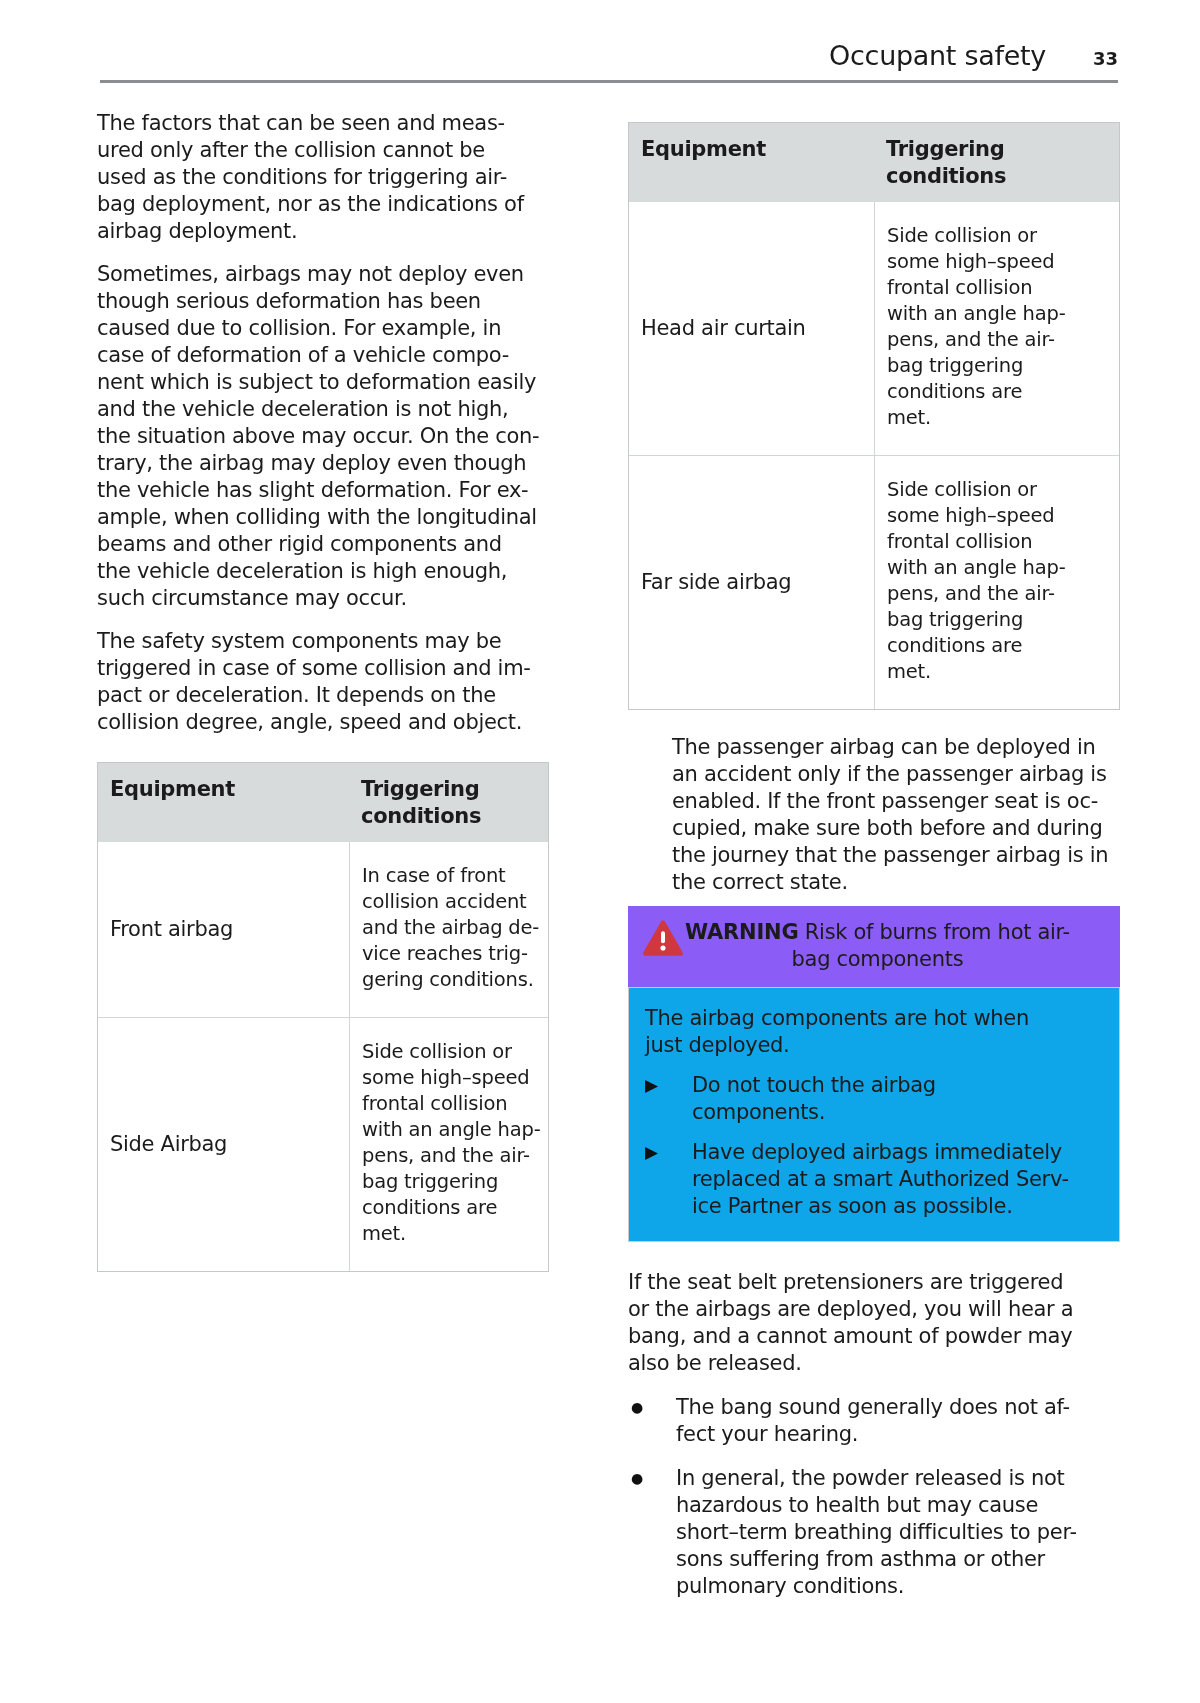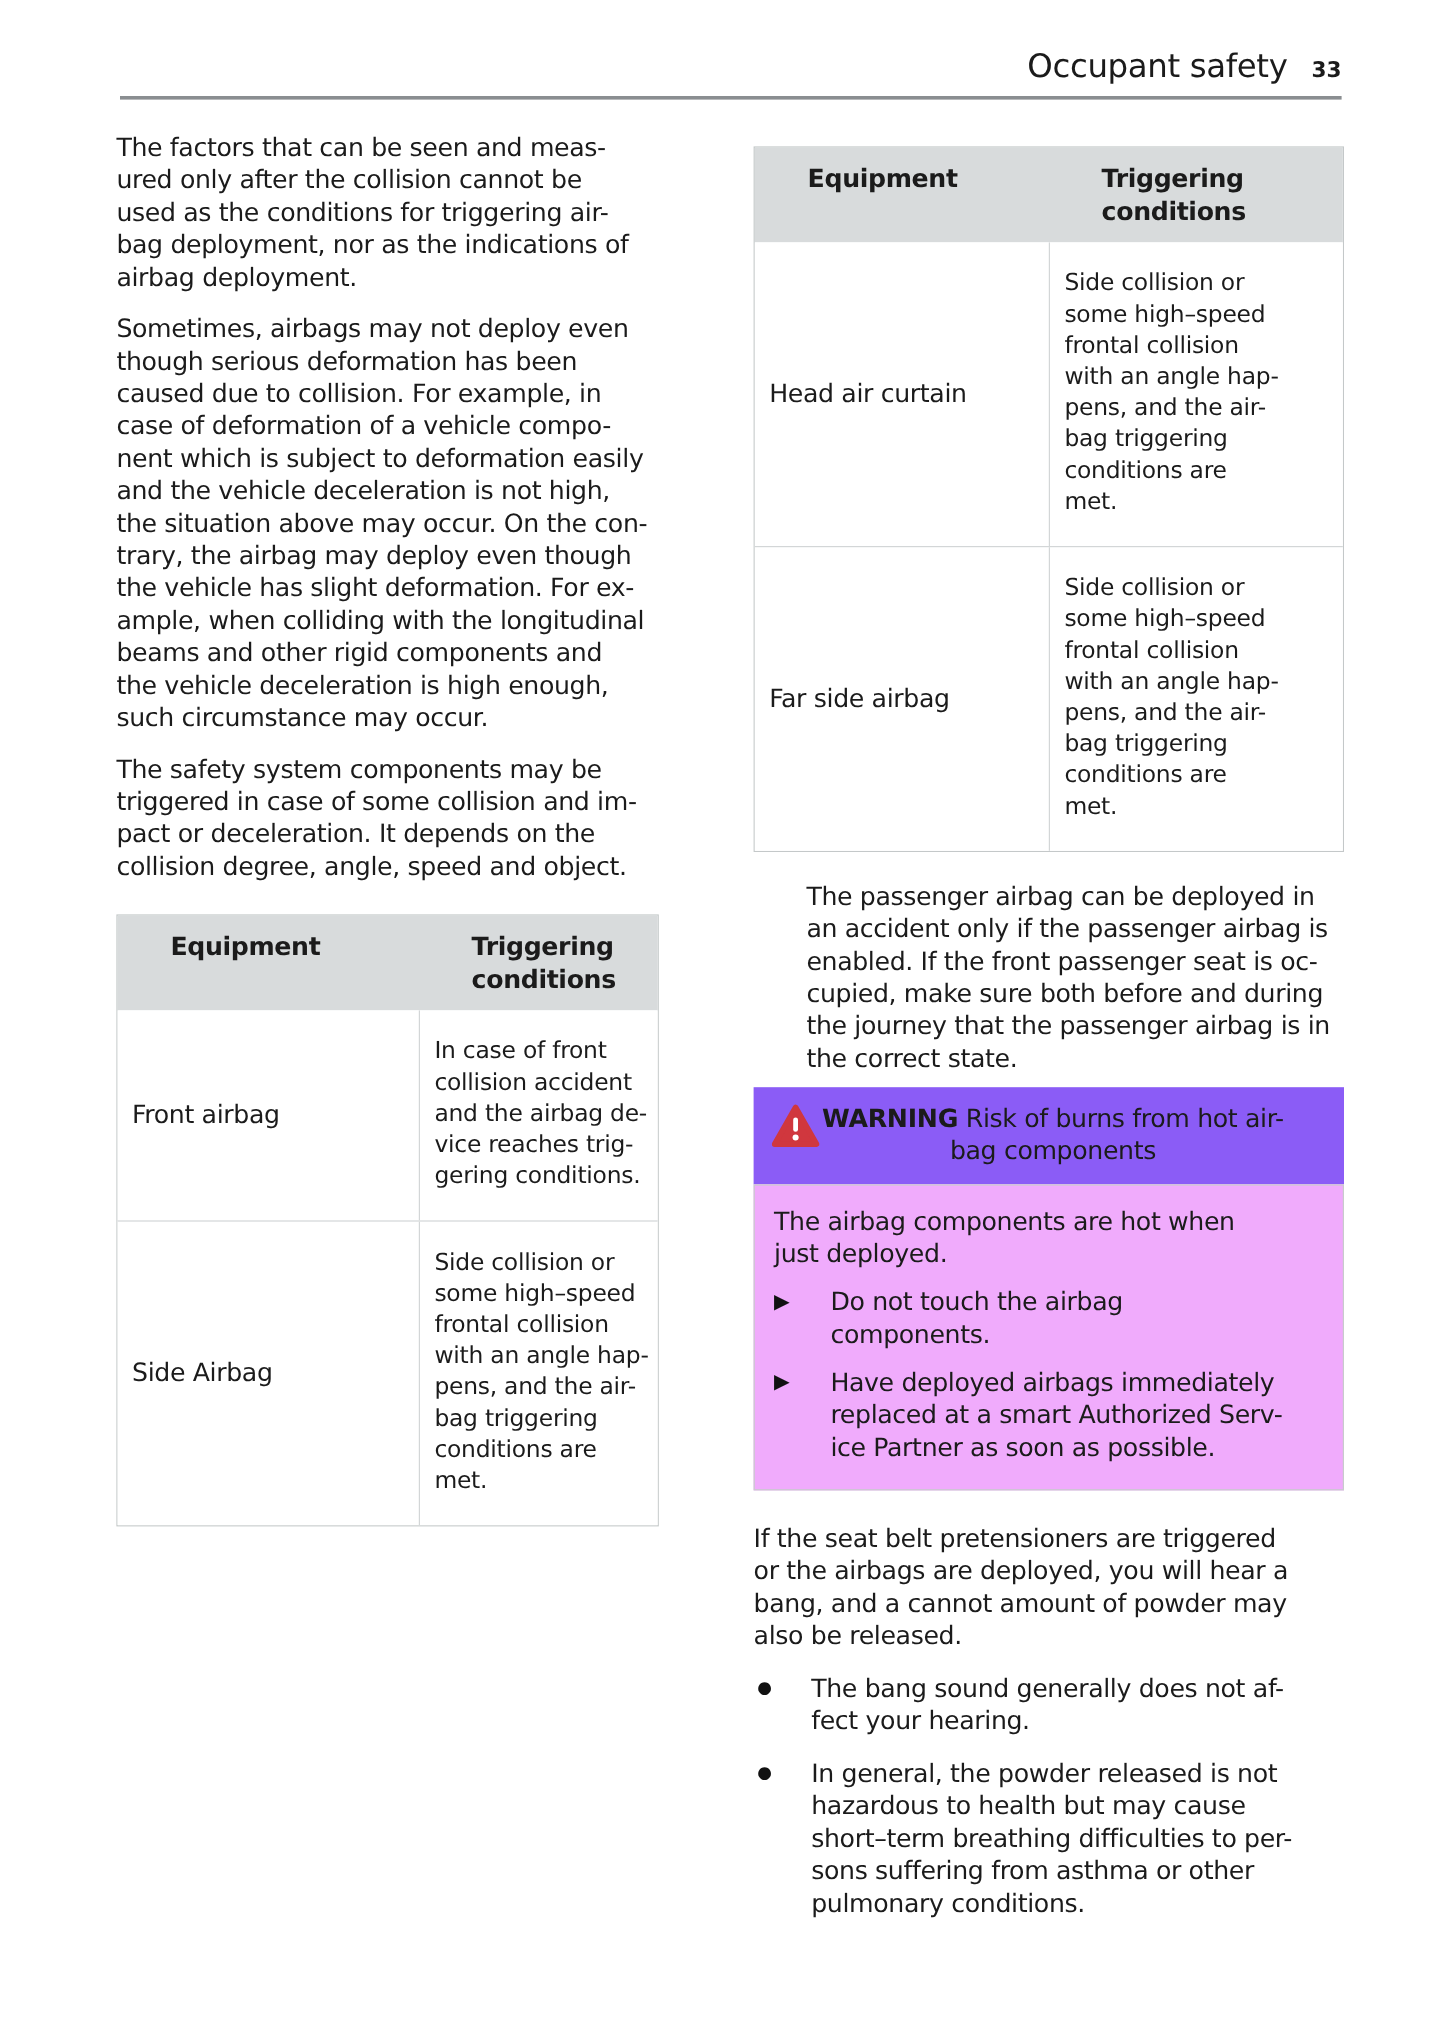--- a/index.html
+++ b/index.html
@@ -1,50 +1,50 @@
 <!DOCTYPE html>
 <html><head>
 <meta charset="utf-8">
 <style>
   html,body { margin:0; padding:0; background:#ffffff; }
   .page {
     position:relative; width:1200px; height:1703px; background:#ffffff;
     font-family:"DejaVu Sans", sans-serif; color:#1b1b1b; overflow:hidden;
   }
   
-  .page-header { position:absolute; top:40px; right:82px; display:flex; align-items:baseline; gap:20px; }
+  .page-header { position:absolute; top:40px; right:82px; display:flex; align-items:baseline; gap:47px; }
   .section-title { font-size:27px; letter-spacing:-0.3px; }
   .page-num { font-size:18px; font-weight:bold; }
   .header-rule { position:absolute; left:100px; top:80px; width:1018px; height:3px; background:#8a8e91; }
 
   
   .col-left  { position:absolute; left:97px;  top:110px; width:452px; }
   .col-right { position:absolute; left:628px; top:122px; width:492px; }
 
   .body-p { white-space:pre; font-size:21px; line-height:27px; letter-spacing:-0.3px; margin:0 0 16px 0; }
 
   
   .tbl { border:1.5px solid #c4c8c9; margin-top:26px; }
   .col-right .tbl { margin-top:0; }
-  .tbl-head { display:flex; background:#d8dbdc;padding-left:32px; }
+  .tbl-head { display:flex; background:#d8dbdc; }
   .tbl-head .hc { padding:13px 12px 12px 12px; font-weight:bold; font-size:21px; line-height:27px; letter-spacing:-0.3px; white-space:pre; }
   .tbl .c1 { width:251px; box-sizing:border-box; flex:none; }
   .tbl.right .c1 { width:245px; }
   .tbl .c2 { flex:1; box-sizing:border-box; }
   .tbl-row { display:flex; background:#ffffff; }
   .tbl-row + .tbl-row { border-top:1.5px solid #d3d6d7; }
   .tbl-row .c1 { display:flex; align-items:center; padding:12px; font-size:21px; letter-spacing:-0.3px; line-height:27px; white-space:pre; }
   .tbl-row .c2 { border-left:1.5px solid #d3d6d7; padding:21px 12px 24px 12px; font-size:19.5px; line-height:26px; letter-spacing:-0.2px; white-space:pre; }
 
   
   .warn-head { display:flex; background:#8b5cf6; padding:13px 14px 14px 14px; margin-top:10px;text-align:center; }
   .warn-icon { flex:none; width:42px; margin-top:1px; }
   .warn-title { white-space:pre; font-size:21px; line-height:27px; letter-spacing:-0.3px; margin-left:1px; }
   .warn-title b { letter-spacing:-0.2px; }
-  .warn-body { border:1.5px solid #c8cbcc; background:#f0abfc; padding:17px 14px 21px 16px; }
+  .warn-body { border:1.5px solid #c8cbcc; background:#0ea5e9; padding:17px 14px 21px 16px; }
   .warn-intro { white-space:pre; font-size:21px; line-height:27px; letter-spacing:-0.3px; margin:0; }
   .tri-item { display:flex; margin-top:13px; }
   .tri-marker { flex:none; width:47px; font-size:17px; line-height:27px; color:#111; }
   .tri-text { white-space:pre; font-size:21px; line-height:27px; letter-spacing:-0.3px; }
 
   
   .after-table-p { margin-top:24px; margin-bottom:0;margin-left:44px; }
   .pretension-p { margin-top:27px; margin-bottom:0; }
   .note-item { display:flex; margin-top:17px; }
   .note-marker { flex:none; width:45px; padding-left:3px; font-size:14px; line-height:27px; color:#111; }

